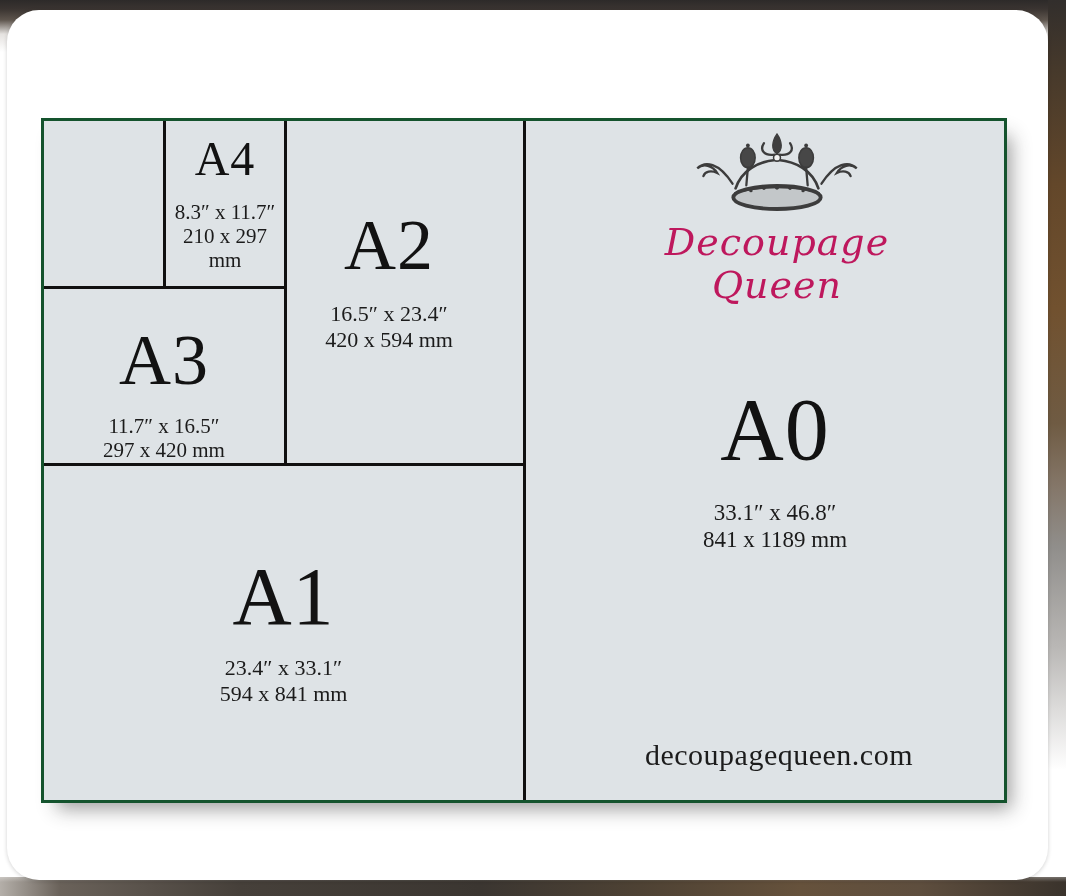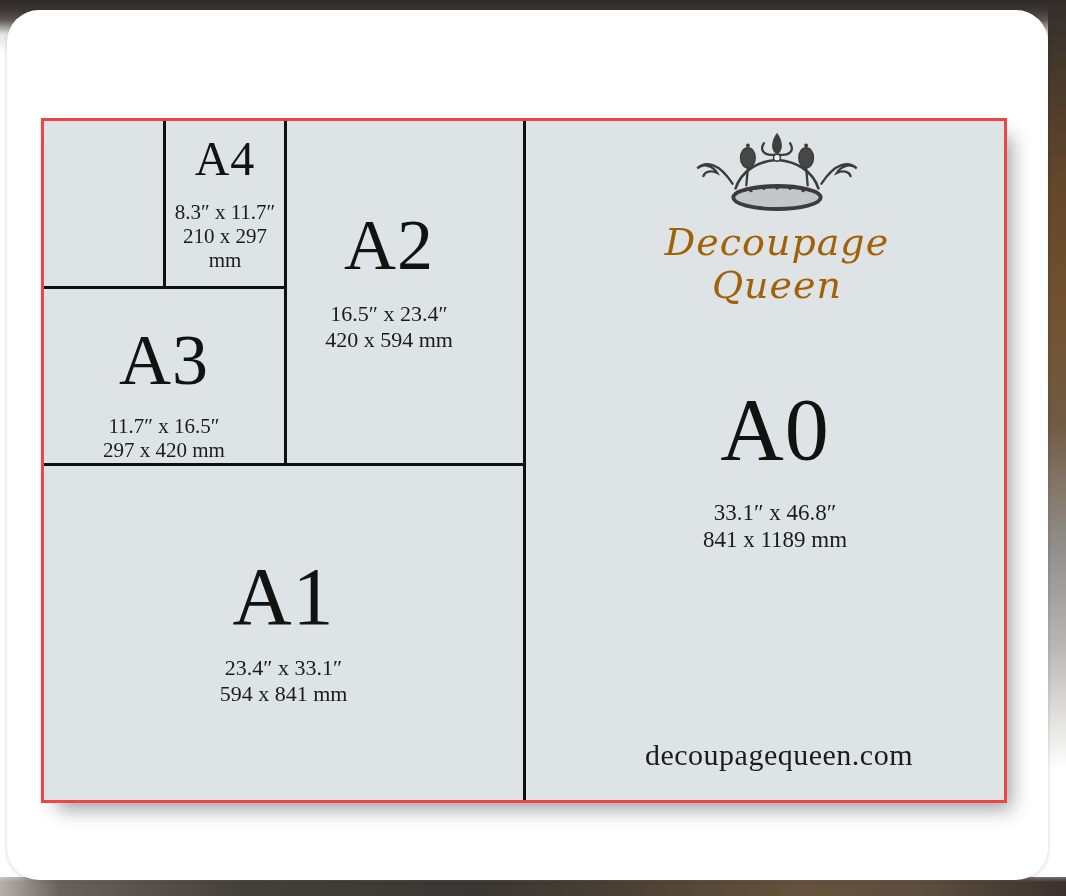--- a/index.html
+++ b/index.html
@@ -28,21 +28,21 @@
   }
   
   .card{
     position:absolute;left:7px;top:10px;width:1041px;height:870px;
     background:#ffffff;border-radius:32px;
     box-shadow:0 1px 4px rgba(0,0,0,0.18);
   }
   
   .diagram{
     position:absolute;left:34px;top:108px;width:960px;height:679px;
-    background:#dee3e6;border:3px solid #ef4444;
+    background:#dee3e6;border:3px solid #14532d;
     box-shadow:10px 12px 18px -6px rgba(40,40,40,0.45);
   }
   .line{position:absolute;background:#101010;}
   .line-center{left:479px;top:0;width:3px;height:679px;}
   .line-a1top{left:0;top:342px;width:479px;height:3px;}
   .line-a2left{left:240px;top:0;width:3px;height:345px;}
   .line-a3top{left:0;top:165px;width:240px;height:3px;}
   .line-a4left{left:119px;top:0;width:3px;height:165px;}
   .region{
     position:absolute;display:flex;flex-direction:column;
@@ -67,21 +67,21 @@
   
   .crown{
     position:absolute;top:6px;left:50%;
     transform:translateX(calc(-50% + 12px));
     width:190px;height:92px;
   }
   .brand{
     position:absolute;top:100px;left:0;width:100%;text-align:center;
     transform:translateX(12px);
     font-style:italic;font-family:"DejaVu Serif","Liberation Serif",serif;
-    font-size:38px;line-height:43px;color:#a16207;letter-spacing:1px;
+    font-size:38px;line-height:43px;color:#be185d;letter-spacing:1px;
   }
   .a0-size{
     position:absolute;top:264px;left:0;width:100%;text-align:center;
     transform:translateX(10px);
   }
   .website{
     position:absolute;bottom:28px;left:0;width:100%;text-align:center;
     transform:translateX(14px);
     font-size:30px;color:#1c1c1c;letter-spacing:0.5px;
   }

